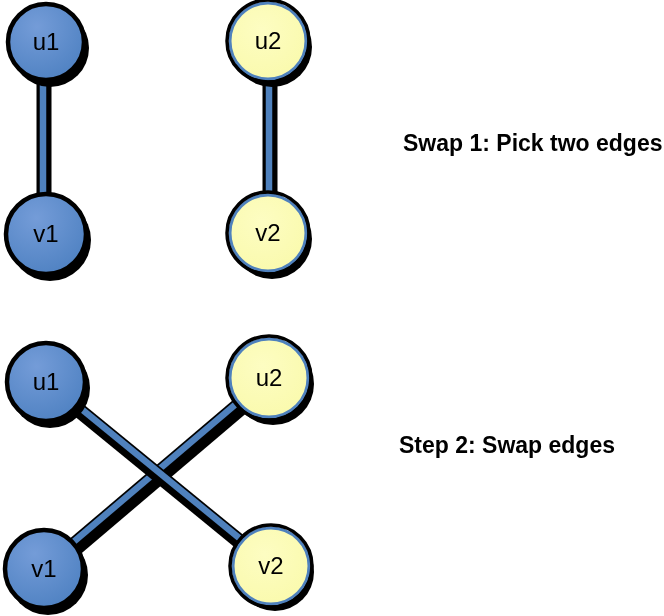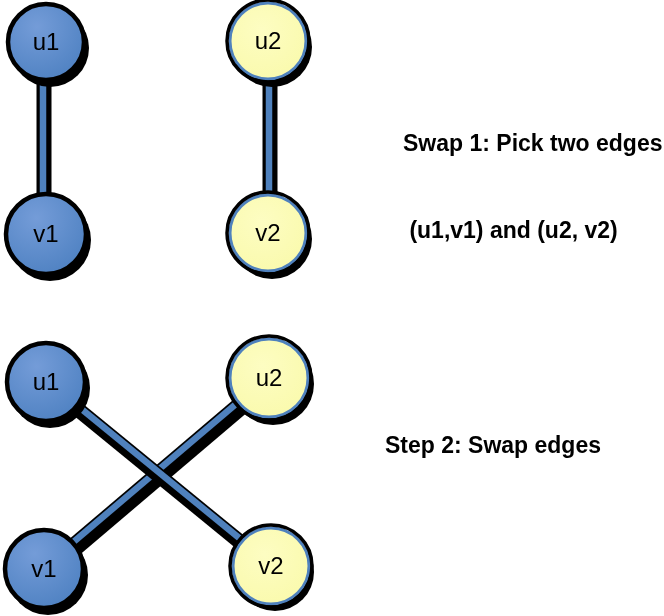--- a/index.html
+++ b/index.html
@@ -58,21 +58,21 @@
   .caption {
     position: absolute;
     font-family: "Liberation Sans", sans-serif;
     font-weight: 700;
     font-size: 23px;
     line-height: 29px;
     color: #000000;
     white-space: pre;
   }
   .caption-step1 { left: 403px; top: 71px; }
-  .caption-step2 { left: 385px; top: 373px; }
+  .caption-step2 { left: 399px; top: 373px; }
 </style>
 </head>
 <body>
 
 <div class="stage">
 
   <svg class="diagram" width="664" height="616" viewBox="0 0 664 616">
     <defs>
       <radialGradient id="gBlue" cx="38%" cy="30%" r="85%">
         <stop offset="0%" stop-color="#749cd8"></stop>
@@ -162,20 +162,19 @@
         <circle class="node-shadow" cx="275" cy="572" r="39"></circle>
         <circle class="node-yellow" fill="url(#gYellow)" cx="271" cy="566" r="38" stroke="#4f81bd"></circle>
         <circle class="node-outer-ring" cx="271" cy="566" r="41"></circle>
         <text class="node-label" x="271" y="574">v2</text>
       </g>
     </g>
   </svg>
 
   <div class="caption caption-step1">
     <div>Swap 1: Pick two edges</div>
-    <div> (u1,v1) and (u2, v2)</div>
   </div>
 
   <div class="caption caption-step2">
     <div>Step 2: Swap edges</div>
   </div>
 
 </div>
 
 </body></html>

